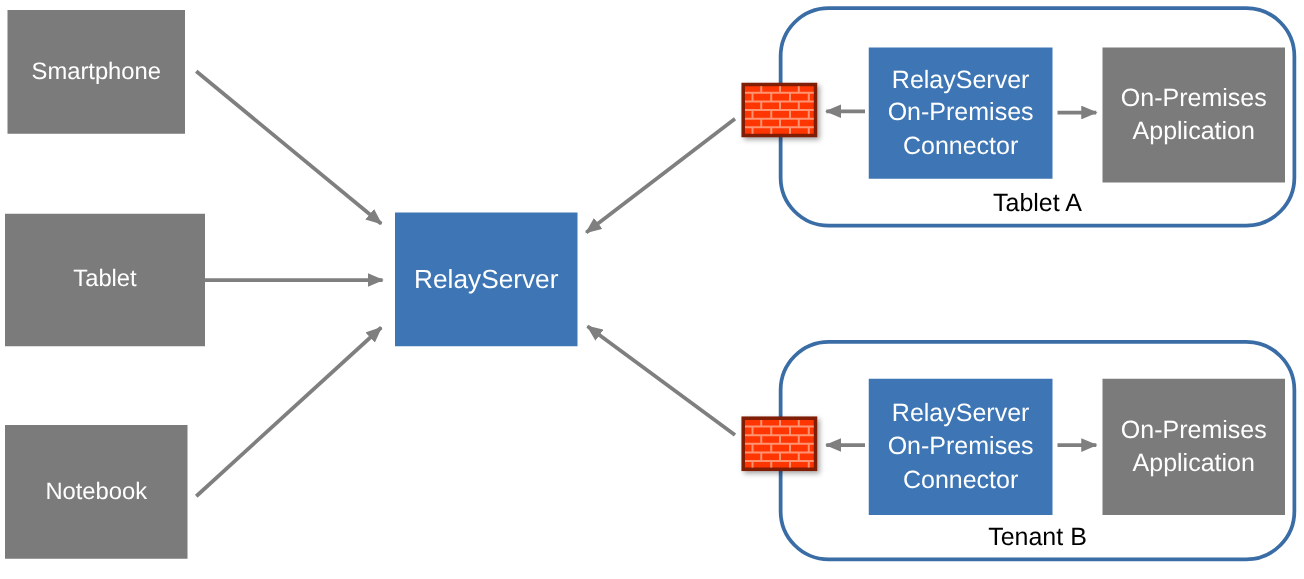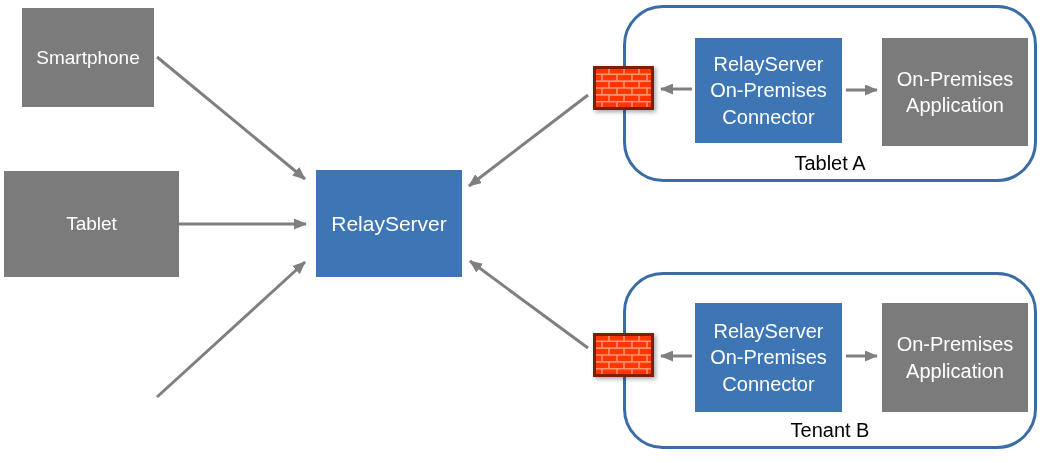--- a/index.html
+++ b/index.html
@@ -27,22 +27,22 @@
     align-items: center;
     justify-content: center;
     text-align: center;
     color: var(--text_white, #ffffff);
     white-space: pre-line;
     line-height: 1.32;
   }
   .gray { background: var(--box_gray, #7b7b7b); }
   .blue { background: var(--box_blue, #3e76b5); }
 
-  .smartphone { left: 22px;  top: 8px;   width: 132px; height: 99px;  font-size: 19px; }
-  .tablet     { left: 4px;  top: 171px; width: 175px; height: 106px; font-size: 19px; }
+  .smartphone { left: 6px;  top: 8px;   width: 142px; height: 99px;  font-size: 19px; }
+  .tablet     { left: 4px;  top: 171px; width: 160px; height: 106px; font-size: 19px; }
   .notebook   { left: 4px;  top: 340px; width: 146px; height: 107px; font-size: 19px; }
   .relay      { left: 316px; top: 170px; width: 146px; height: 107px; font-size: 21px; }
 
   .tenant {
     position: absolute;
     left: 623px;
     width: 414px;
     height: 177px;
     border: 3px solid var(--tenant_border, #3a6da6);
     border-radius: 40px;
@@ -101,20 +101,23 @@
   </div>
   <div class="tenant tenant-b">
     <div class="tenant-label">Tenant B</div>
   </div>
 
   <div class="node gray smartphone">
     <span>Smartphone</span>
   </div>
   <div class="node gray tablet">
     <span>Tablet</span>
+  </div>
+  <div class="node gray notebook">
+    <span>Notebook</span>
   </div>
 
   <div class="node blue relay">
     <span>RelayServer</span>
   </div>
 
   <div class="node blue connector-a">
     <span>RelayServer
 On-Premises
 Connector</span>

